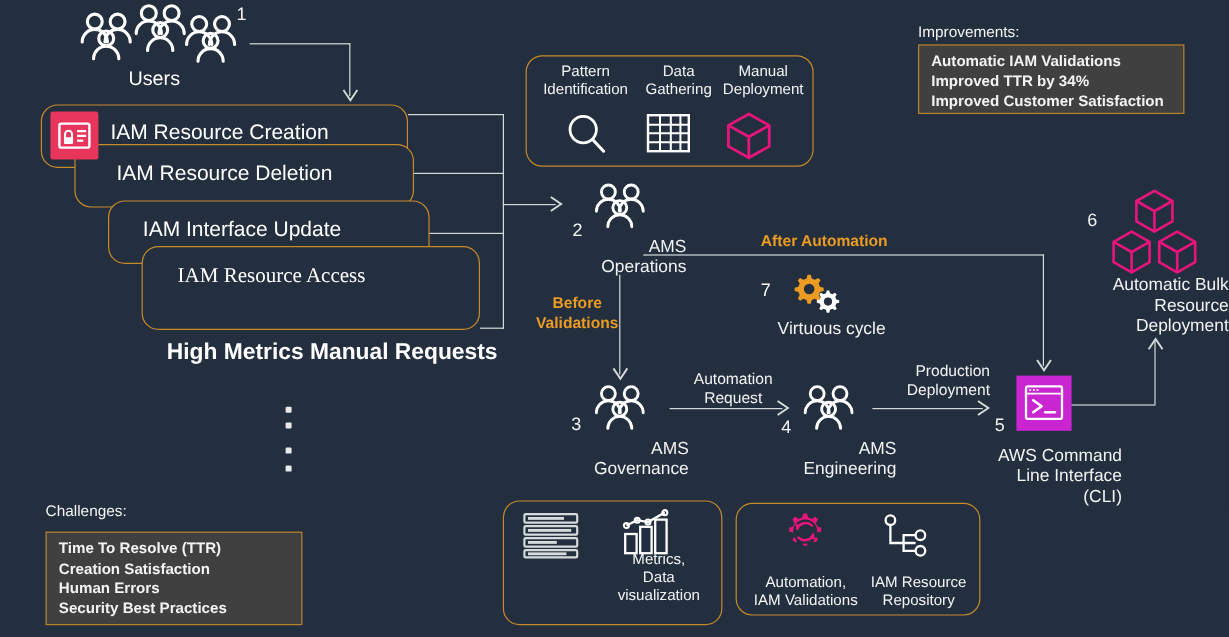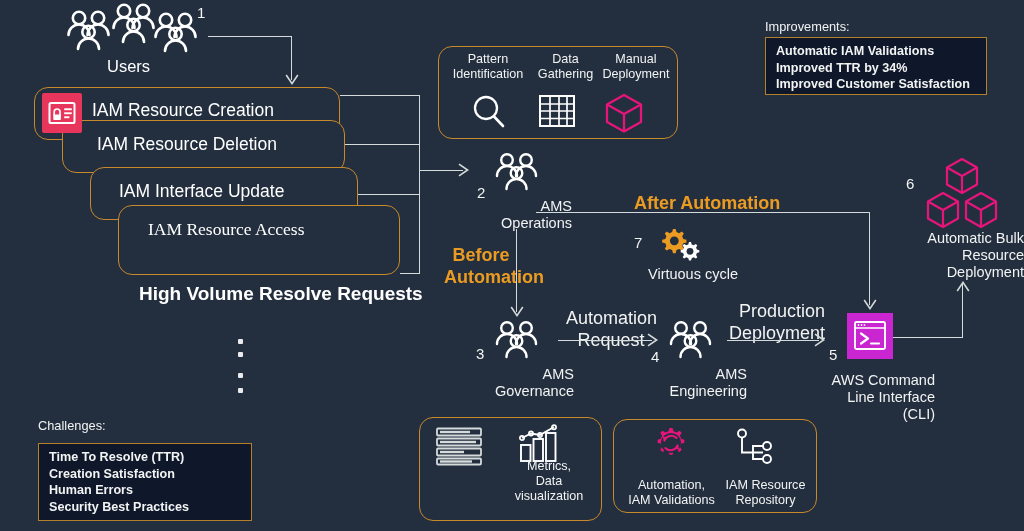--- a/index.html
+++ b/index.html
@@ -38,21 +38,21 @@
     position: absolute;
     border: 1.6px solid #c8892a;
     border-radius: 14px;
     background: #232f3e;
     box-sizing: border-box;
   }
   
   .info-box {
     position: absolute;
     border: 1.5px solid #b5802a;
-    background: #0f172a;
+    background: #404040;
     box-sizing: border-box;
     padding: 5px 24px 6px 10px;
   }
   .info-line {
     font-size: 12.6px;
     color: #f2f3f3;
     line-height: 1.33;
     white-space: nowrap;
     font-weight: bold;
   }
@@ -76,21 +76,21 @@
   .node-label {
     position: absolute;
     font-size: 14.5px;
     color: #f2f3f3;
     text-align: right;
     line-height: 1.18;
     white-space: pre;
   }
   .flow-label {
     position: absolute;
-    font-size: 18px;
+    font-size: 13px;
     color: #f2f3f3;
     text-align: center;
     line-height: 1.2;
     white-space: pre;
   }
   .flow-label.accent { color: #ec9b22; font-weight: bold; }
   .mini-label {
     position: absolute;
     font-size: 12.6px;
     color: #f2f3f3;
@@ -170,21 +170,21 @@
       <rect x="22.2" y="19.3" width="7.6" height="1.9" fill="#ffffff"></rect>
       <rect x="22.2" y="23.3" width="5.2" height="1.9" fill="#ffffff"></rect>
     </svg>
   </div>
 
   <div class="req-label" style="left:92px; top:100px;">IAM Resource Creation</div>
   <div class="req-label" style="left:97px; top:134px;">IAM Resource Deletion</div>
   <div class="req-label" style="left:119px; top:181px;">IAM Interface Update</div>
   <div class="req-label" style="left:148px; top:219px;font-family:Liberation Serif, serif;">IAM Resource Access</div>
 
-  <div class="big-label" style="left:139px; top:283px;">High Volume Resolve Requests</div>
+  <div class="big-label" style="left:139px; top:283px;">High Metrics Manual Requests</div>
 
   <div class="dot" style="left:238px; top:339px;"></div>
   <div class="dot" style="left:238px; top:352px;"></div>
   <div class="dot" style="left:238px; top:373px;"></div>
   <div class="dot" style="left:238px; top:388px;"></div>
 
   <div class="hline" style="left:340px; top:95px; width:80px;"></div>
   <div class="hline" style="left:345px; top:144px; width:75px;"></div>
   <div class="hline" style="left:358px; top:194px; width:62px;"></div>
   <div class="hline" style="left:400px; top:273px; width:20px;"></div>
@@ -260,21 +260,21 @@
   <div class="flow-label accent" style="left:634px; top:193px;">After Automation</div>
   <div class="hline" style="left:536px; top:212px; width:334px;"></div>
   <div class="vline" style="left:869px; top:212px; height:93px;"></div>
   <div class="abs" style="left:863px; top:299px;">
     <svg width="14" height="14" viewBox="0 0 14 14">
       <path d="M1.2 1 L7 9.6 L12.8 1" fill="none" stroke="#d5dbdb" stroke-width="1.6"></path>
     </svg>
   </div>
 
   <div class="flow-label accent" style="left:444px; top:245px; width:74px;">Before
-Automation</div>
+Validations</div>
   <div class="vline" style="left:516px; top:229px; height:83px;"></div>
   <div class="abs" style="left:510px; top:306px;">
     <svg width="14" height="14" viewBox="0 0 14 14">
       <path d="M1.2 1 L7 9.6 L12.8 1" fill="none" stroke="#d5dbdb" stroke-width="1.6"></path>
     </svg>
   </div>
 
   <div class="num" style="left:634px; top:234px;">7</div>
   <div class="abs" style="left:656px; top:227px;">
     <svg width="48" height="38" viewBox="0 0 48 38">

